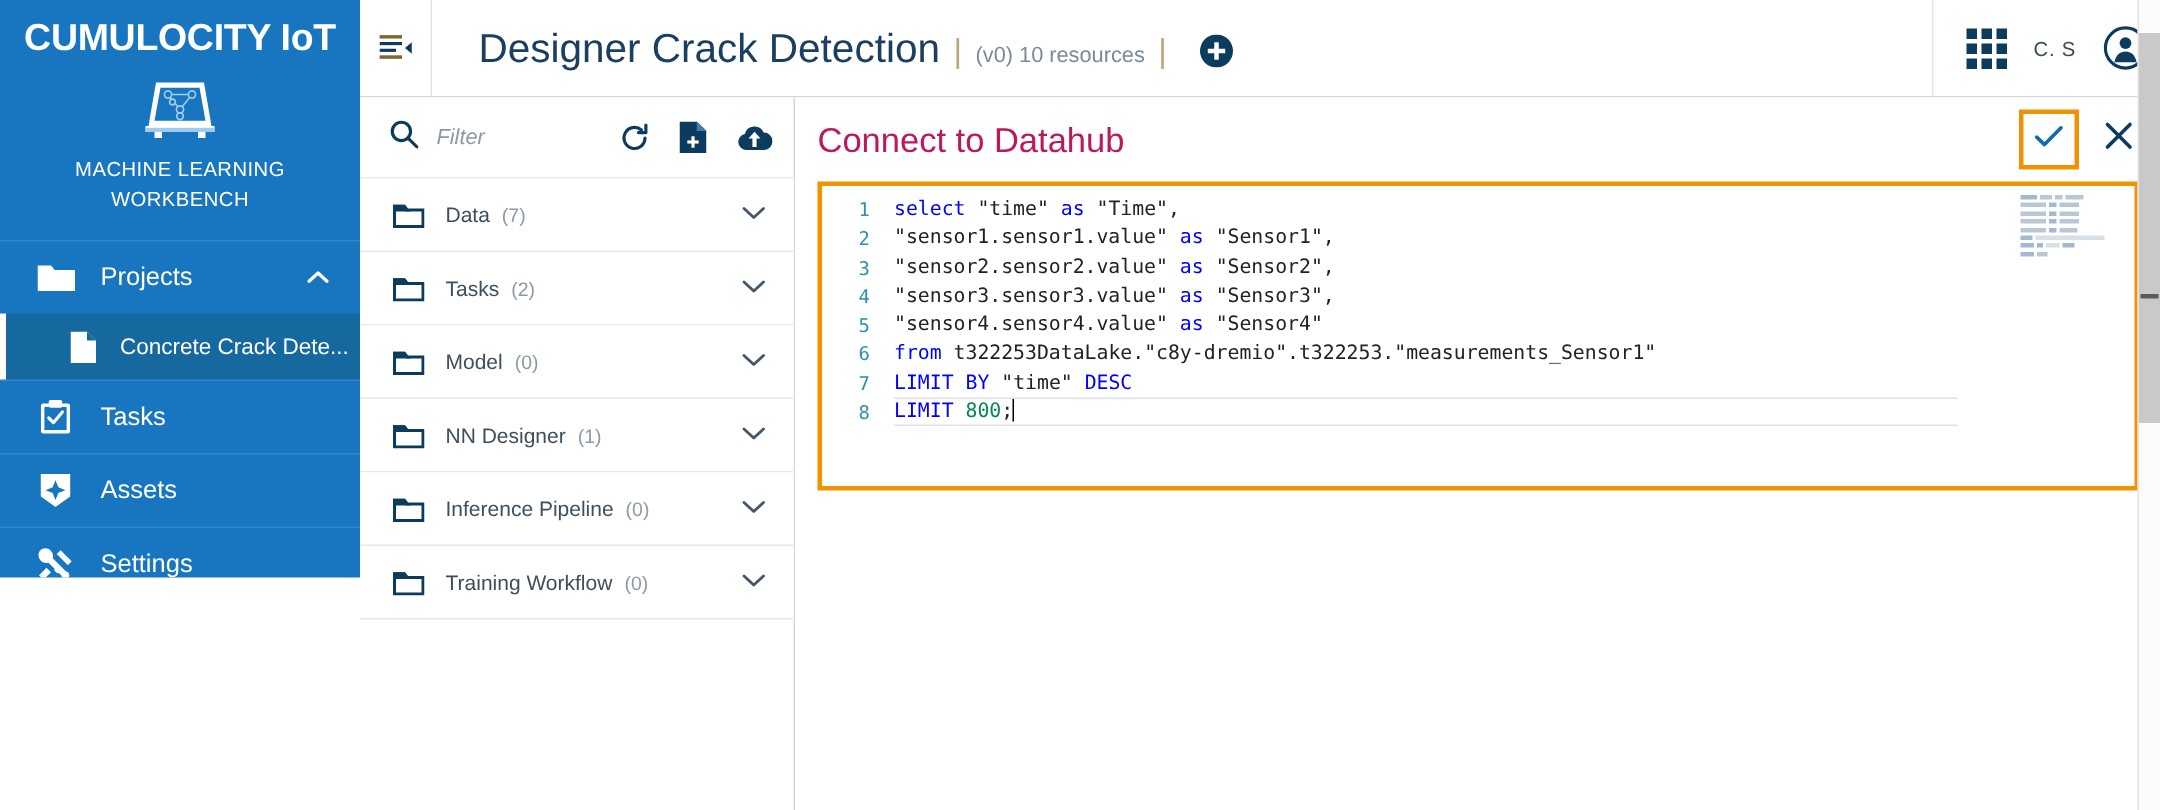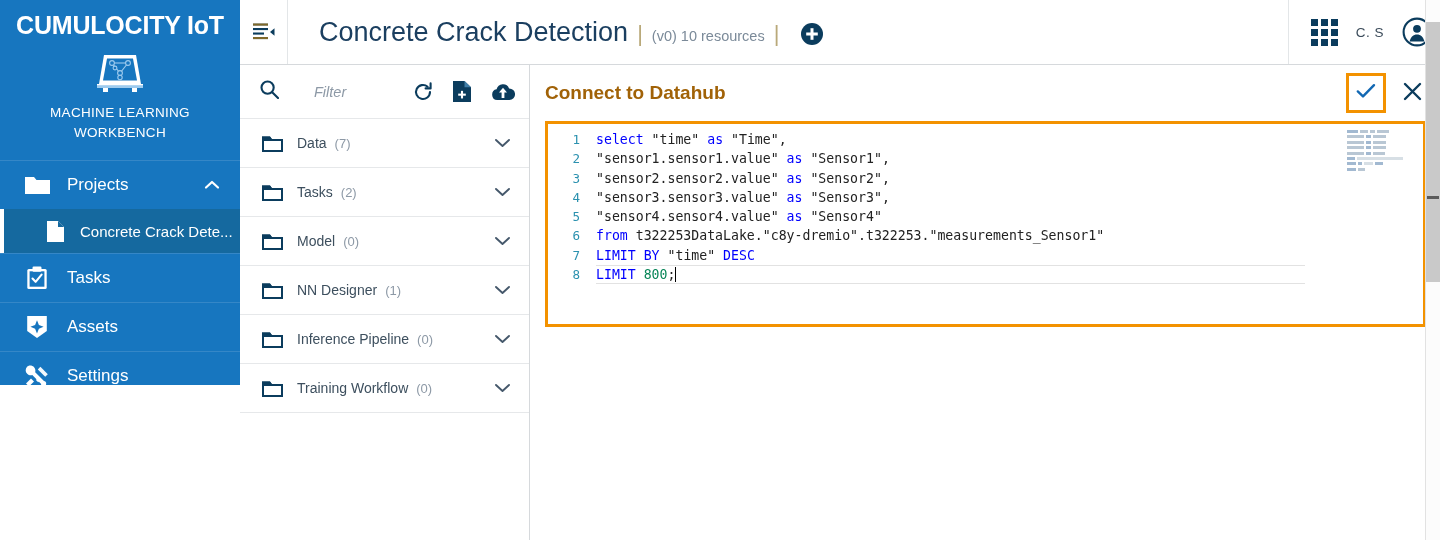--- a/index.html
+++ b/index.html
@@ -172,21 +172,20 @@
     width: 290px; flex: 0 0 290px;
     border-right: 1px solid #d6d9dc;
     display: flex; flex-direction: column;
     background: #fff;
   }
   .explorer-toolbar {
     height: 54px; flex: 0 0 54px;
     display: flex; align-items: center;
     padding: 0 14px 0 20px;
     border-bottom: 1px solid #e6e8ea;
-    gap: 23px;
   }
   .search-icon { margin-right: 10px; cursor: pointer; }
   .filter-input {
     border: none; outline: none;
     font-size: 14.5px;
     font-style: italic;
     color: #8d99a6;
     font-family: "Liberation Sans", sans-serif;
     flex: 1 1 auto;
     min-width: 0;
@@ -209,21 +208,21 @@
   .folder-row .chev { margin-left: auto; }
 
   
   .editor-panel { flex: 1 1 auto; display: flex; flex-direction: column; min-width: 0; position: relative; background: #fff; }
   .editor-header {
     height: 56px; flex: 0 0 56px;
     display: flex; align-items: center;
     padding-left: 15px;
     padding-right: 8px;
   }
-  .editor-title { font-size: 19px; color: #a16207; font-weight: 700; }
+  .editor-title { font-size: 23px; color: #be185d; font-weight: 400; }
   .editor-actions { margin-left: auto; display: flex; align-items: center; gap: 6px; }
   .btn-confirm {
     width: 40px; height: 40px;
     border: 3px solid #F39200;
     display: flex; align-items: center; justify-content: center;
     cursor: pointer;
     background: #fff;
   }
   .btn-close {
     width: 40px; height: 40px;
@@ -422,21 +421,21 @@
             <rect x="0" y="9.5" width="11" height="2.1"></rect>
             <rect x="0" y="14" width="15" height="2.1"></rect>
           </g>
           <path d="M21.5 5.2 L21.5 12.8 L17 9 Z" fill="#0B3C5D"></path>
           <rect x="0" y="0.5" width="15" height="2.1" fill="#E08C00" opacity="0.55"></rect>
           <rect x="0" y="14" width="15" height="2.1" fill="#E08C00" opacity="0.55"></rect>
         </svg>
       </div>
 
       <div class="page-title-wrap">
-        <span class="page-title">Concrete Crack Detection</span>
+        <span class="page-title">Designer Crack Detection</span>
         <span class="title-sep">|</span>
         <span class="title-meta">(v0) 10 resources</span>
         <span class="title-sep">|</span>
         <span class="add-btn">
           <svg width="22" height="22" viewBox="0 0 22 22">
             <circle cx="11" cy="11" r="11" fill="#0B3C5D"></circle>
             <rect x="5.2" y="9.5" width="11.6" height="3" fill="#ffffff"></rect>
             <rect x="9.5" y="5.2" width="3" height="11.6" fill="#ffffff"></rect>
           </svg>
         </span>

